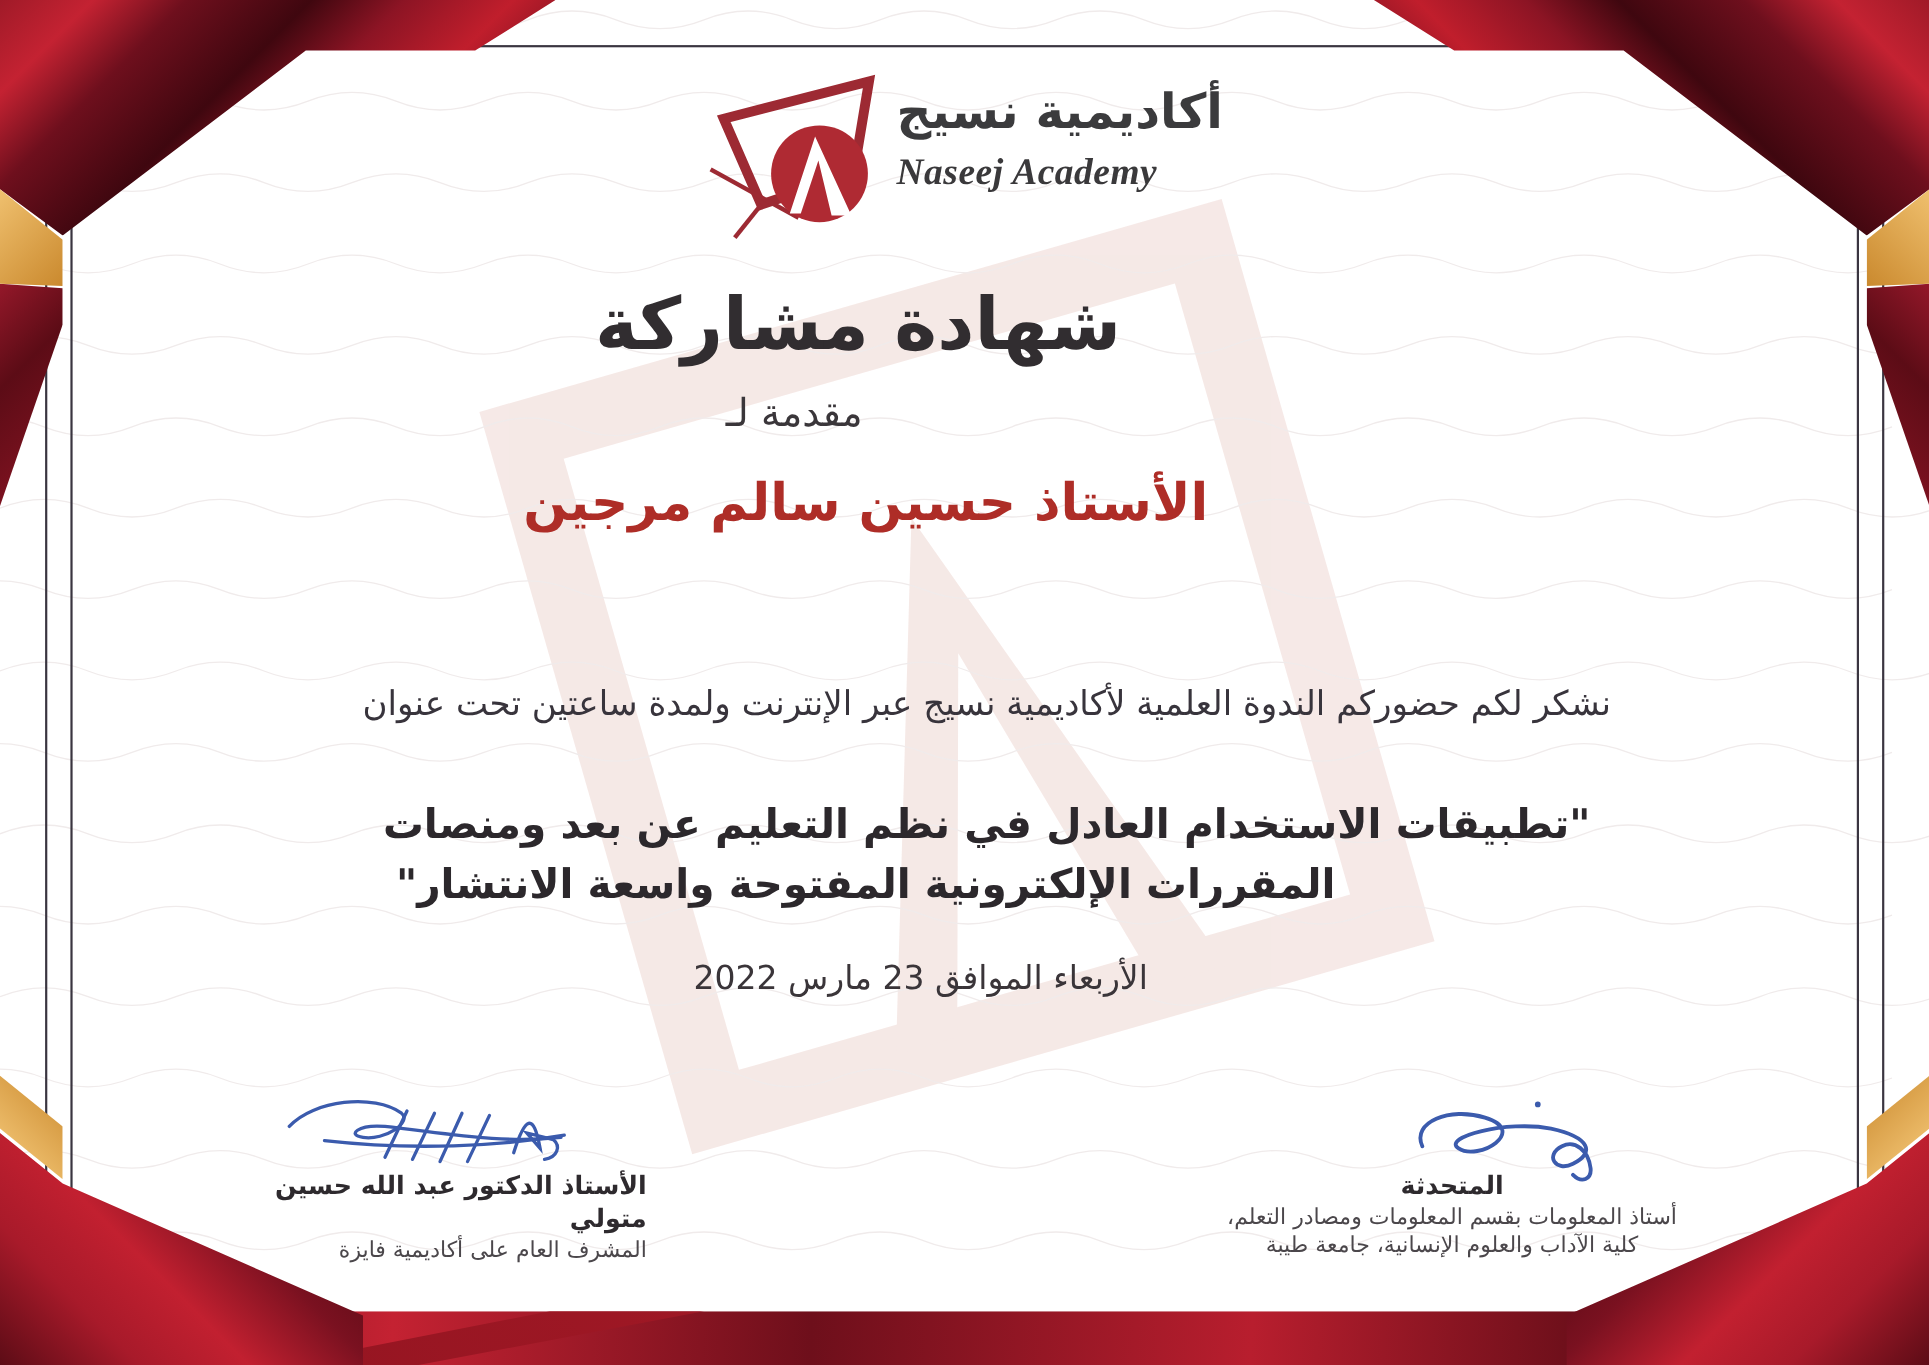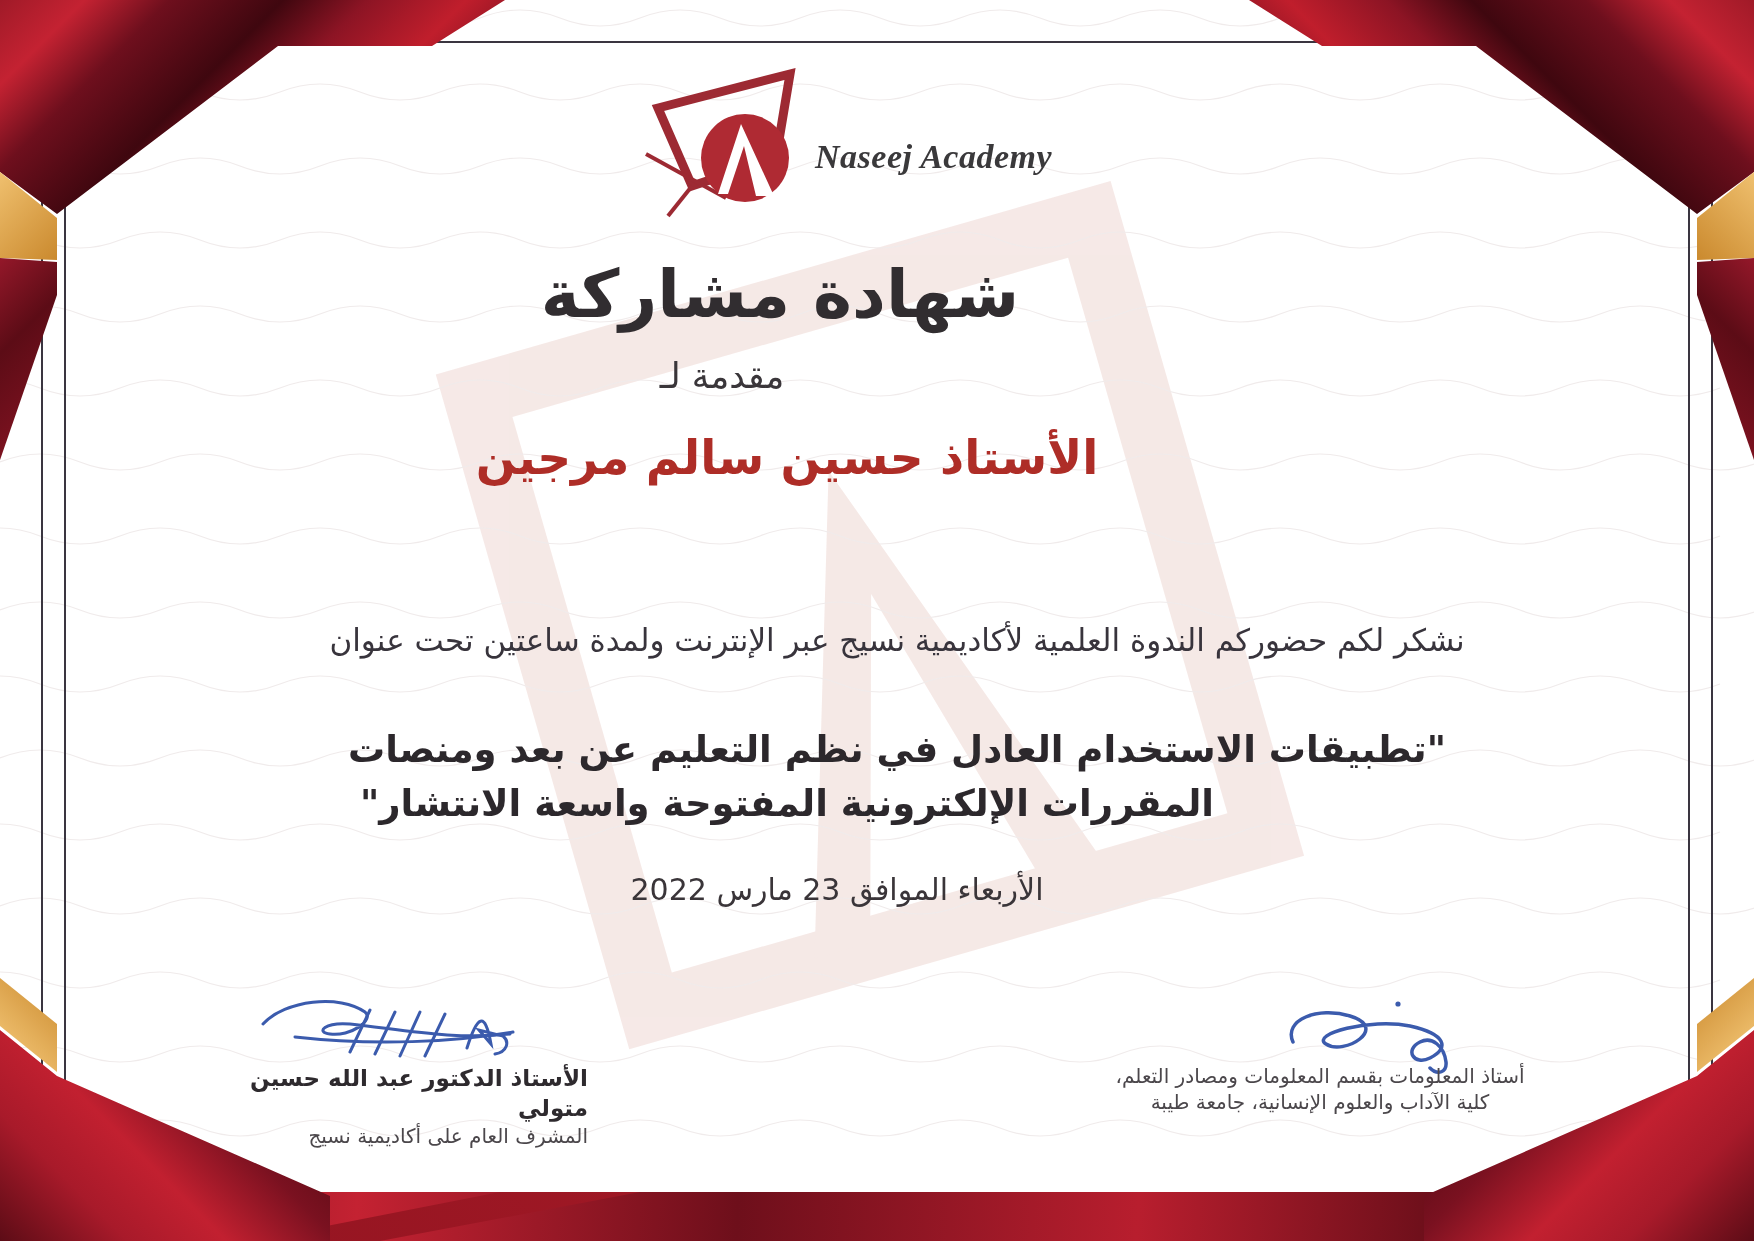--- a/index.html
+++ b/index.html
@@ -107,20 +107,21 @@
   <div class="rb br-corner"></div>
   <div class="rb br-gold"></div>
 
   <svg class="logo-mark" width="180" height="160" viewBox="0 0 180 160" xmlns="http://www.w3.org/2000/svg">
     <polygon points="18,42 150,8 136,92 52,120" fill="none" stroke="#9d2a33" stroke-width="9"></polygon>
     <line x1="6" y1="88" x2="86" y2="132" stroke="#9d2a33" stroke-width="4"></line>
     <line x1="52" y1="120" x2="28" y2="150" stroke="#9d2a33" stroke-width="4"></line>
     <circle cx="105" cy="92" r="44" fill="#af2a33"></circle>
     <path d="M101 58 L78 128 L88 128 L104 80 L116 130 L134 130 Z" fill="#ffffff"></path>
   </svg>
+  <div class="logo-ar">أكاديمية نسيج</div>
   <div class="logo-en">Naseej Academy</div>
 
   <div class="t title">شهادة مشاركة</div>
   <div class="t presented">مقدمة لـ</div>
   <div class="t recipient">الأستاذ حسين سالم مرجين</div>
   <div class="t body-line">نشكر لكم حضوركم الندوة العلمية لأكاديمية نسيج عبر الإنترنت ولمدة ساعتين تحت عنوان</div>
   <div class="t topic1">"تطبيقات الاستخدام العادل في نظم التعليم عن بعد ومنصات</div>
   <div class="t topic2">المقررات الإلكترونية المفتوحة واسعة الانتشار"</div>
   <div class="t date">الأربعاء الموافق 23 مارس 2022</div>
 
@@ -130,27 +131,28 @@
       <path d="M40 55 C120 64 200 60 258 50"></path>
       <path d="M115 28 L95 70"></path>
         <path d="M140 30 L120 72"></path>
       <path d="M165 30 L145 74"></path>
         <path d="M190 32 L170 74"></path>
       <path d="M212 66 C222 34 230 28 236 62 L224 48 L248 54 C255 60 252 70 240 72"></path>
     </g>
   </svg>
   <div class="sigL">
     <div class="sig-name">الأستاذ الدكتور عبد الله حسين متولي</div>
-    <div class="sig-role">المشرف العام على أكاديمية نسيج</div>
+    <div class="sig-role">المشرف العام على أكاديمية فايزة</div>
   </div>
 
   <svg class="sig-svg" style="left:1278px;top:990px;" width="200" height="90" viewBox="0 0 200 90" xmlns="http://www.w3.org/2000/svg">
     <g fill="none" stroke="#3b5bad" stroke-width="3.5" stroke-linecap="round">
       <path d="M15 52 C5 30 40 16 72 26 C112 38 66 66 48 54 C32 44 92 28 132 36 C168 44 172 58 152 68 C136 76 126 60 142 52 C154 46 166 56 168 72 C169 82 160 86 152 78"></path>
       <circle cx="120" cy="14" r="2.6" fill="#3b5bad" stroke="none"></circle>
     </g>
   </svg>
   <div class="sigR">
+    <div class="sig-name">المتحدثة</div>
     <div class="sig-role">أستاذ المعلومات بقسم المعلومات ومصادر التعلم،</div>
     <div class="sig-role">كلية الآداب والعلوم الإنسانية، جامعة طيبة</div>
   </div>
 
 </div>
 
 </body></html>

